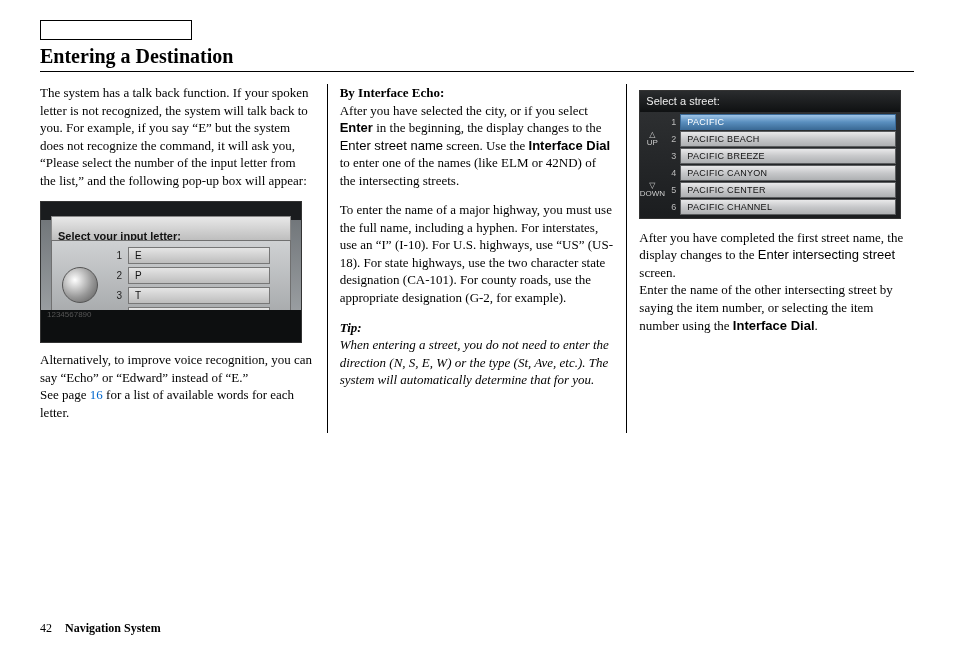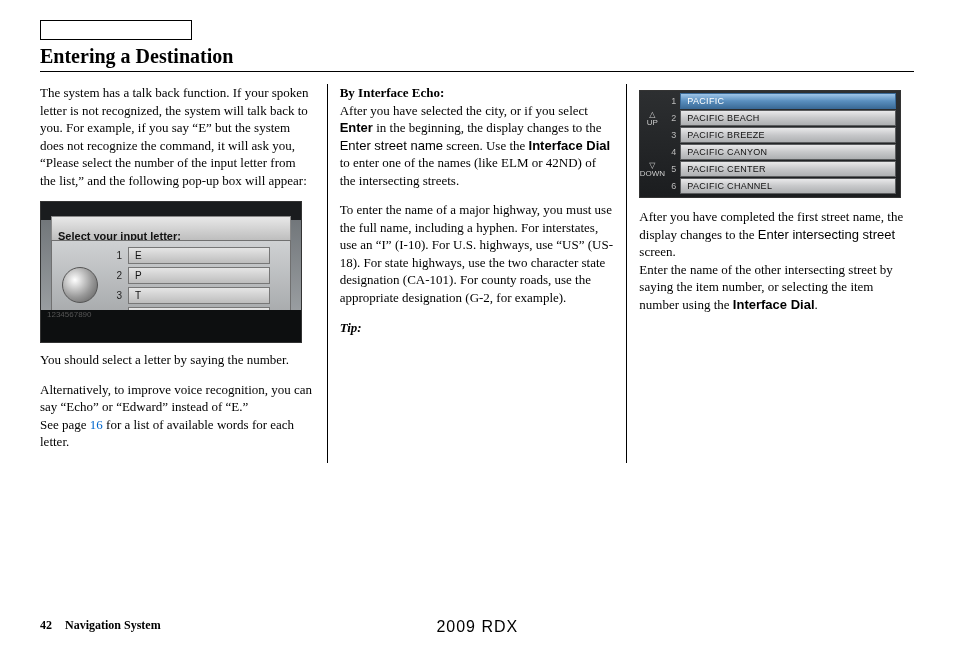--- a/index.html
+++ b/index.html
@@ -148,21 +148,21 @@
   }
 
   .footer {
     position: absolute;
     bottom: 16px;
     left: 40px; right: 40px;
     display:flex;
     font-family: Georgia, serif;
   }
   .footer-left { font-size:12px; }
-  .footer-left .pn { font-weight:bold; margin-right:10px; }
+  .footer-left .pn { font-weight:normal; margin-right:10px; }
   .footer-center {
     flex:1; text-align:center; font-family: Arial, sans-serif;
     font-size:16px; letter-spacing:1px;
   }
 </style>
 </head>
 <body>
 
 <div class="top-box"></div>
 <h1>Entering a Destination</h1>
@@ -193,41 +193,42 @@
             </div>
           <div class="s1-row">
               <span class="s1-num">4</span>
               <span class="s1-letter">C</span>
             </div>
         </div>
       </div>
       <div class="s1-bottom">1234567890</div>
     </div>
 
-    <p>You should select a letter by saying the number.</p>
     <p>
       <span>Alternatively, to improve voice recognition, you can say “Echo” or “Edward” instead of “E.”</span><br>
       <span>See page </span><span class="link">16</span><span> for a list of available words for each letter.</span>
     </p>
   </div>
 
   <div class="col">
     <p>
       <span class="bold">By Interface Echo:</span><br>
       <span>After you have selected the city, or if you select </span><span class="bold sans">Enter</span><span> in the beginning, the display changes to the </span><span class="sans">Enter street name</span><span> screen. Use the </span><span class="bold sans">Interface Dial</span><span> to enter one of the names (like ELM or 42ND) of the intersecting streets.</span>
     </p>
     <p>To enter the name of a major highway, you must use the full name, including a hyphen. For interstates, use an “I” (I-10). For U.S. highways, use “US” (US-18). For state highways, use the two character state designation (CA-101). For county roads, use the appropriate designation (G-2, for example).</p>
     <p>
       <span class="tip-label">Tip:</span><br>
+      <span class="tip-body">When entering a street, you do not need to enter the direction (N, S, E, W) or the type (St, Ave, etc.). The system will automatically determine that for you.</span>
     </p>
   </div>
 
   <div class="col">
 
     <div class="screenshot2">
+      <div class="s2-title">Select a street:</div>
       <div class="s2-body">
         <div class="s2-arrows">
           <div class="s2-arrow"><span>△</span><br><span>UP</span></div>
           <div class="s2-arrow"><span>▽</span><br><span>DOWN</span></div>
         </div>
         <div class="s2-list">
           <div class="s2-row sel">
               <span class="s2-num">1</span>
               <span class="s2-item">PACIFIC</span>
             </div>
@@ -261,15 +262,14 @@
     </p>
   </div>
 
 </div>
 
 <div class="footer">
   <div class="footer-left">
     <span class="pn">42</span>
     <span class="bold">Navigation System</span>
   </div>
-  <div class="footer-center">2009  RDX</div>
   <div style="flex:0 0 120px"></div>
 </div>
 
 </body></html>

